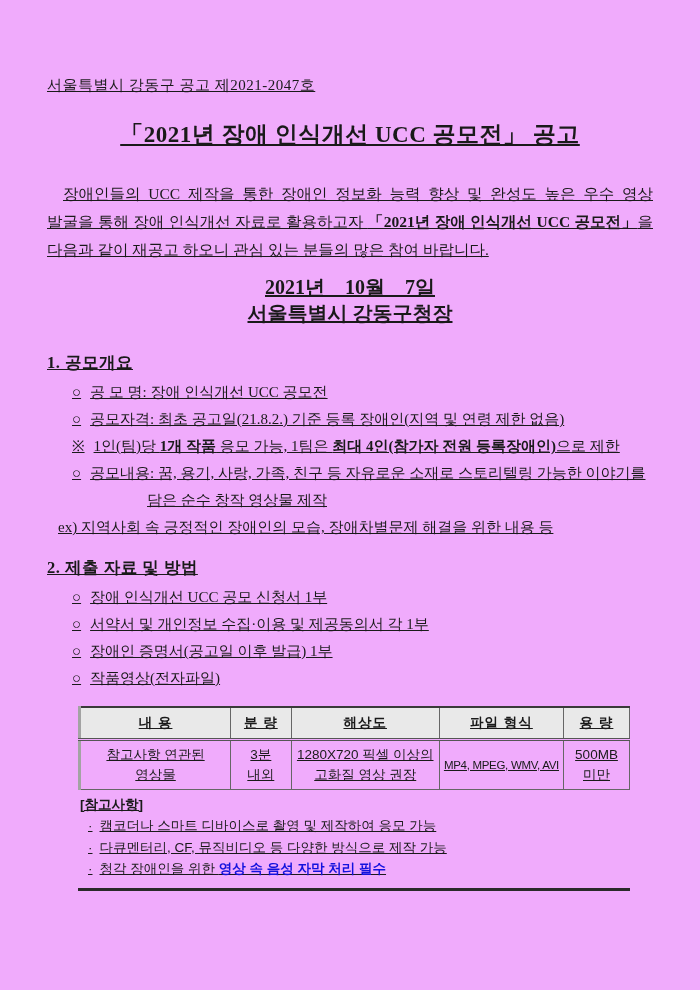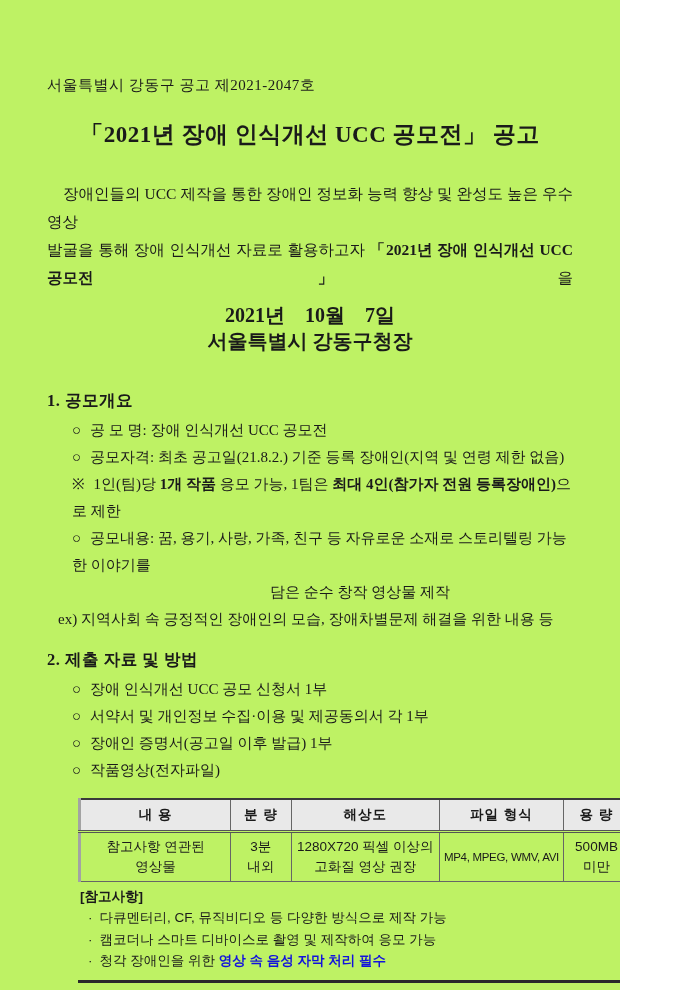--- a/index.html
+++ b/index.html
@@ -1,47 +1,48 @@
 <!DOCTYPE html>
 <html style="--accent-red: #cc2222; --accent-blue: #1212dd; --table-header-bg: #e9e9e9;"><head>
 <meta charset="utf-8">
 <style>
   * { margin: 0; padding: 0; box-sizing: border-box; }
   html, body { background: #ffffff; }
   body { width: 700px; }
   .page {
     position: relative;
-    width: 620px; height: 990px;
-    background: #bef264;
+    width: 700px; height: 990px;
+    background: #f0abfc;
     font-family: "Liberation Serif", "DejaVu Serif", serif;
     color: #1a1a1a;
     padding: 76px 47px 0 47px;
     overflow: hidden;
+    text-decoration: underline;
   }
   .pre { white-space: pre-wrap; }
   .doc-number { font-size: 15px; letter-spacing: 0.5px; }
   .title {
     margin-top: 24px;
     font-size: 23px; font-weight: bold;
     text-align: center; letter-spacing: 0.5px;
   }
   .intro { margin-top: 30px; font-size: 15.5px; line-height: 28px; }
   .jline { text-align: justify; text-align-last: justify; white-space: pre-wrap; }
   .intro .first { text-indent: 16px; }
   .b { font-weight: bold; }
   .signature {
     margin-top: 10px; text-align: center;
     font-size: 20px; font-weight: bold; line-height: 26px;
   }
-  .sec-heading { margin-top: 36px; font-size: 16.5px; font-weight: bold; letter-spacing: 0.5px; }
+  .sec-heading { margin-top: 26px; font-size: 16.5px; font-weight: bold; letter-spacing: 0.5px; }
   .sec-heading.second { margin-top: 16px; }
   .doc-list { margin-top: 5px; font-size: 15px; }
   .li { padding-left: 25px; line-height: 27px; white-space: pre-wrap; }
   .li .bullet { margin-right: 9px; }
-  .li-cont { padding-left: 100px; line-height: 27px; text-align: center; }
+  .li-cont { padding-left: 100px; line-height: 27px; }
   .li-ex { padding-left: 11px; line-height: 27px; }
   .red-seg { color: var(--accent-red); font-weight: bold; }
   .red-underline { text-decoration: underline; text-underline-offset: 3px; }
   .spec-block {
     margin-left: 31px; margin-top: 14px; width: 552px;
     font-family: "Liberation Sans", "DejaVu Sans", sans-serif;
   }
   table.spec {
     width: 100%; border-collapse: collapse;
     border-top: 2px solid #3a3a3a;
@@ -76,20 +77,21 @@
 
 <div class="page">
 
   <div class="doc-number">서울특별시 강동구 공고 제2021-2047호</div>
 
   <h1 class="title">「2021년 장애 인식개선 UCC 공모전」 공고</h1>
 
   <div class="intro">
     <div class="jline first">장애인들의 UCC 제작을 통한 장애인 정보화 능력 향상 및 완성도 높은 우수 영상</div>
     <div class="jline"><span>발굴을 통해 장애 인식개선 자료로 활용하고자 </span><span class="b">「2021년 장애 인식개선 UCC 공모전」</span><span>을</span></div>
+    <div>다음과 같이 재공고 하오니 관심 있는 분들의 많은 참여 바랍니다.</div>
   </div>
 
   <div class="signature">
     <div class="pre">2021년    10월    7일</div>
     <div>서울특별시 강동구청장</div>
   </div>
 
   <div class="sec-heading">1. 공모개요</div>
 
   <div class="doc-list">
@@ -134,19 +136,19 @@
           <td>3분 내외</td>
           <td>1280X720 픽셀 이상의 고화질 영상 권장</td>
           <td class="fmt">MP4, MPEG, WMV, AVI</td>
           <td>500MB 미만</td>
         </tr>
       </tbody>
     </table>
 
     <div class="notes">
       <div class="notes-heading">[참고사항]</div>
+      <div class="note-li"><span class="dot">·</span><span>캠코더나 스마트 디바이스로 촬영 및 제작하여 응모 가능</span></div>
       <div class="note-li"><span class="dot">·</span><span>다큐멘터리, CF, 뮤직비디오 등 다양한 방식으로 제작 가능</span></div>
-      <div class="note-li"><span class="dot">·</span><span>캠코더나 스마트 디바이스로 촬영 및 제작하여 응모 가능</span></div>
       <div class="note-li"><span class="dot">·</span><span>청각 장애인을 위한 </span><span class="blue-b">영상 속 음성 자막 처리 필수</span></div>
     </div>
   </div>
 
 </div>
 
 </body></html>

